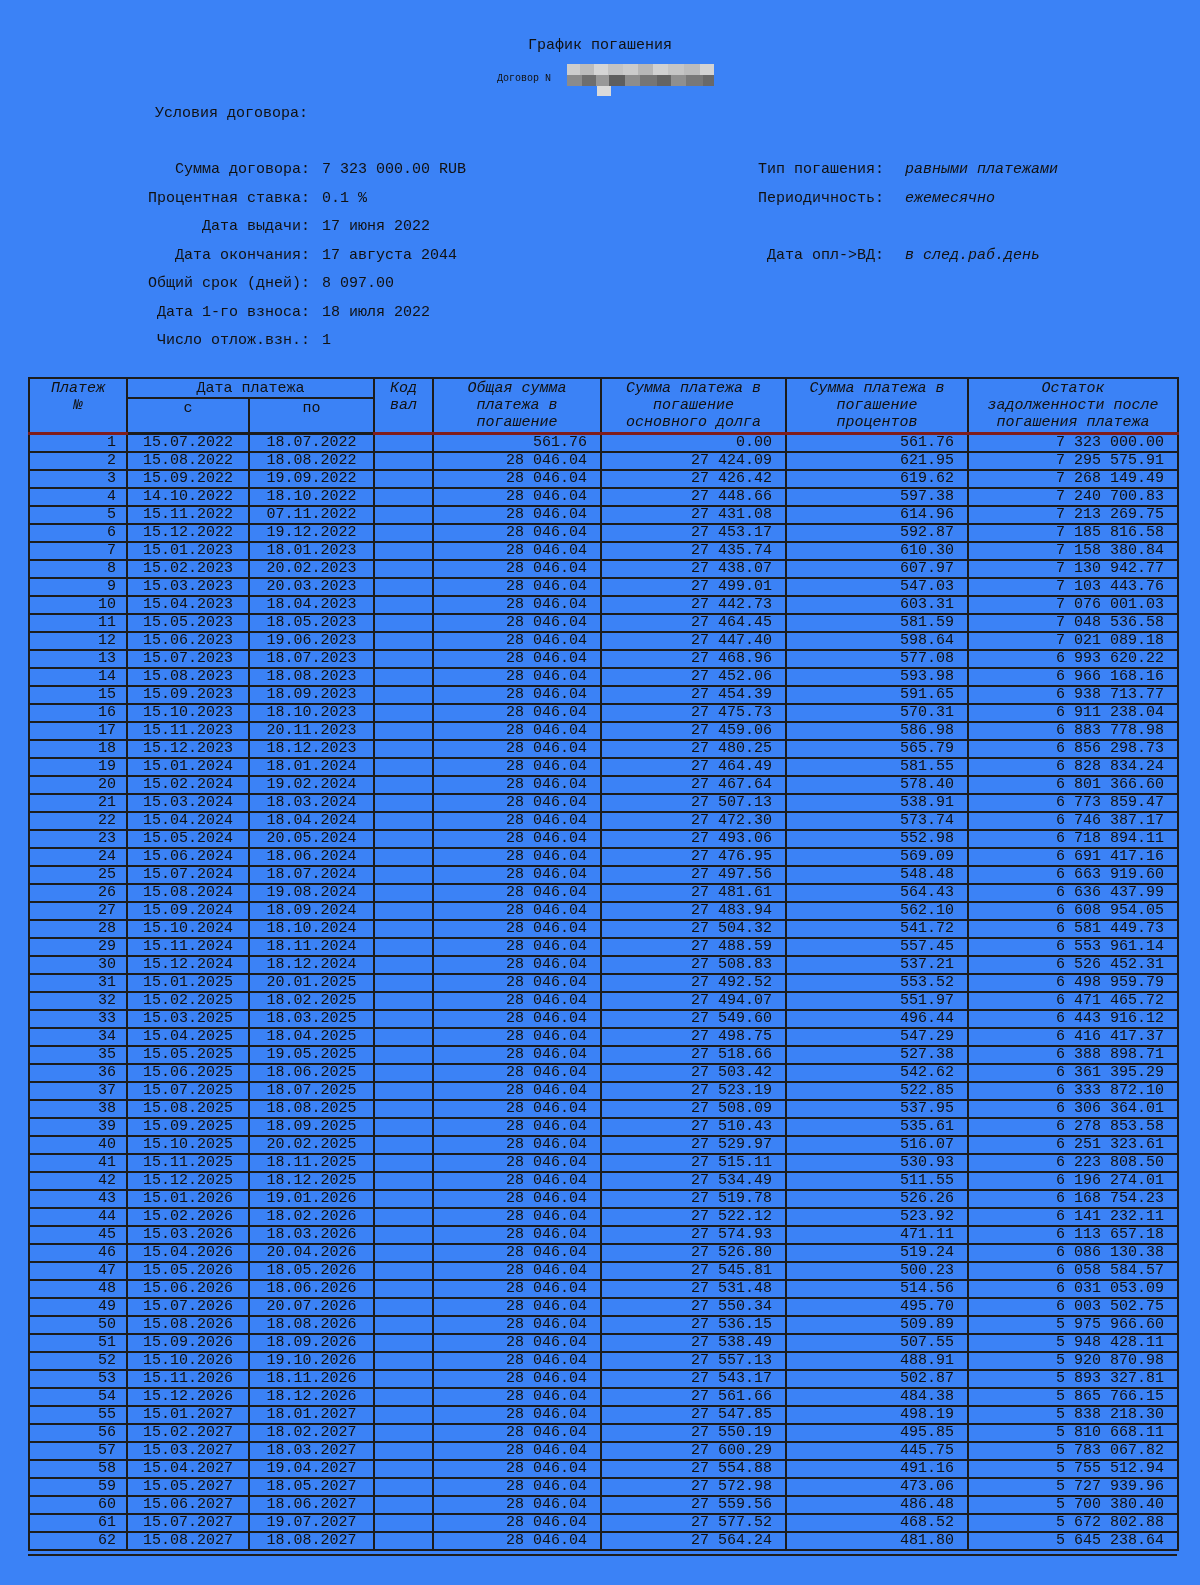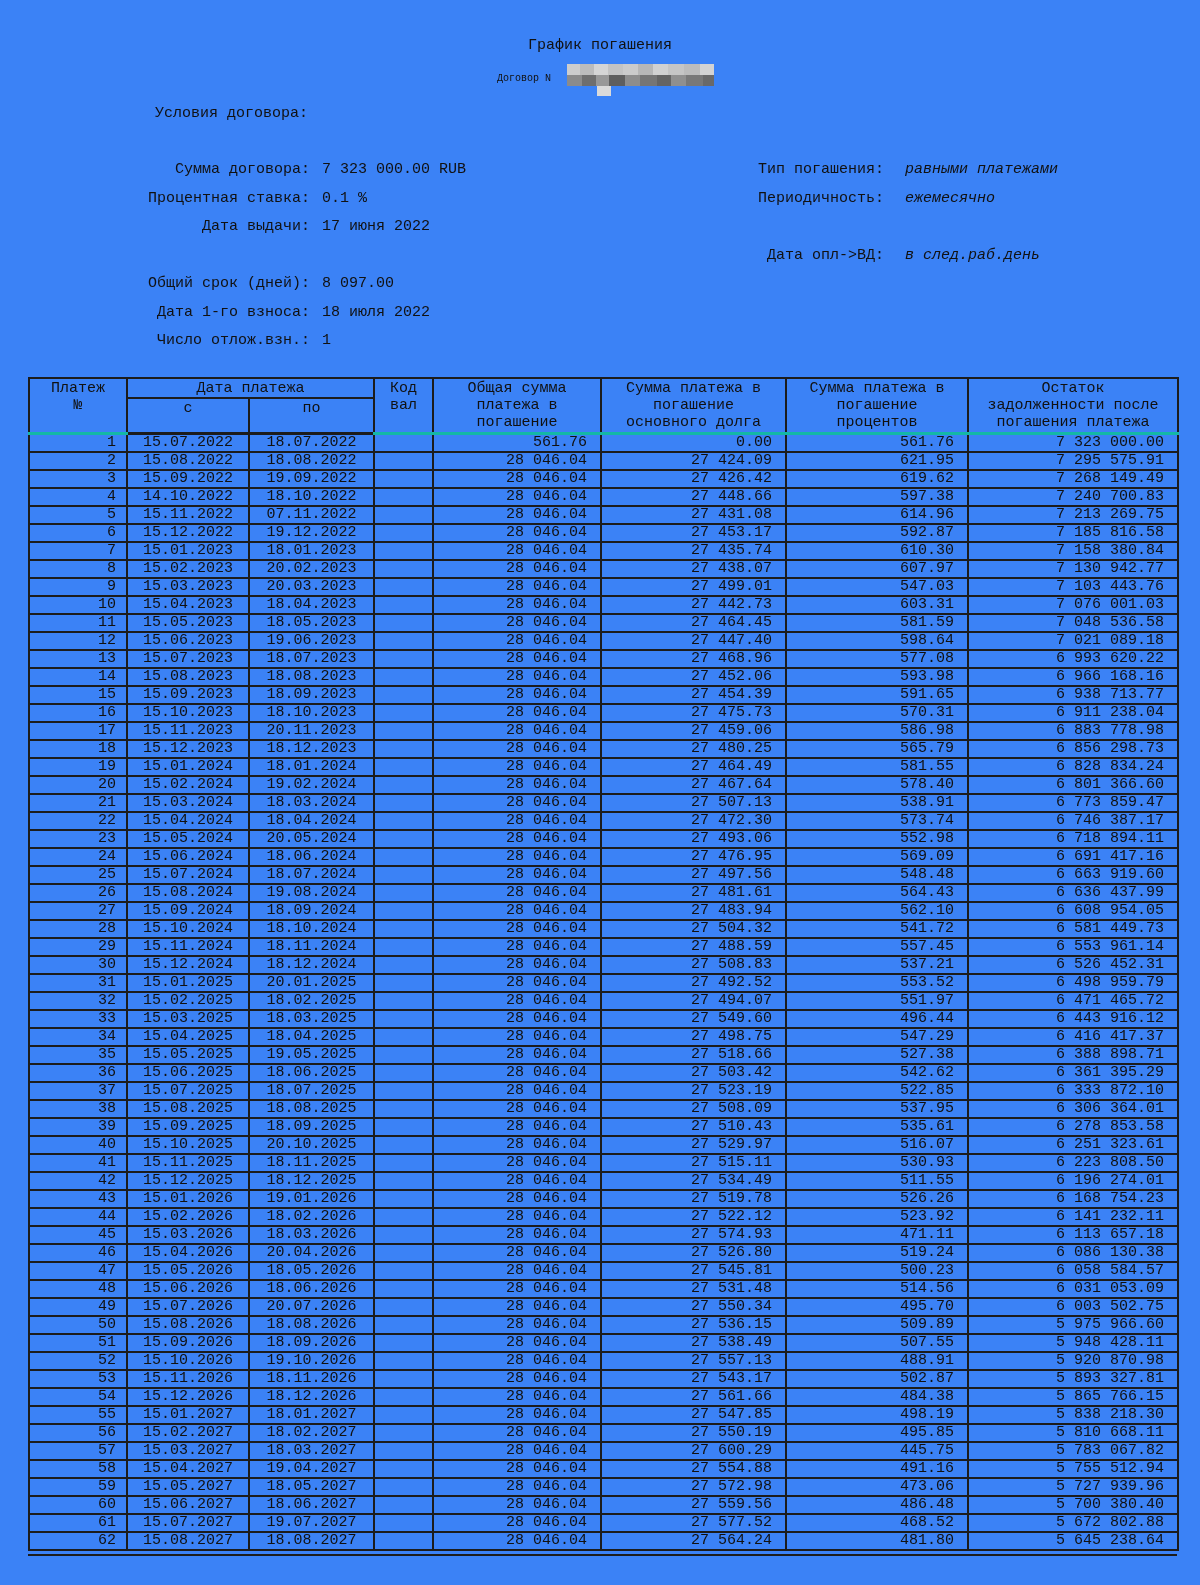--- a/index.html
+++ b/index.html
@@ -47,21 +47,21 @@
     font-size:15px; border:2px solid #1c1c1c;
   }
   .schedule th, .schedule td { border:2px solid #1c1c1c; padding:0; overflow:hidden; }
   .schedule thead th {
     font-weight:normal; vertical-align:top; text-align:center;
     white-space:pre-line; line-height:17px; padding-top:1px;
   }
   .schedule thead tr.h-top { height:18px; }
   .schedule thead tr.h-sub { height:35px; }
   .schedule thead tr.h-sub th { border-bottom:3px solid #1c1c1c; }
-  .schedule thead th[rowspan] { border-bottom:3px solid #14b8a6; }
+  .schedule thead th[rowspan] { border-bottom:3px solid #7f1d1d;font-style:italic; }
   .schedule tbody td { height:16px; line-height:16px; white-space:nowrap; }
   .c-num  { text-align:right; padding-right:10px !important; }
   .c-date { text-align:center; }
   .c-amt  { text-align:right; padding-right:13px !important; }
   .bottom-rule { border-top:2px solid #1c1c1c; margin-top:3px; width:1149px; }
 </style>
 </head>
 <body>
 
 <div class="page">
@@ -78,20 +78,23 @@
   <div class="terms-heading">Условия договора:</div>
 
   <div class="term-row left-term y0">
     <span class="lbl">Сумма договора:</span><span class="val">7 323 000.00 RUB</span>
   </div>
   <div class="term-row left-term y1">
     <span class="lbl">Процентная ставка:</span><span class="val">0.1 %</span>
   </div>
   <div class="term-row left-term y2">
     <span class="lbl">Дата выдачи:</span><span class="val">17 июня 2022</span>
+  </div>
+  <div class="term-row left-term y3">
+    <span class="lbl">Дата окончания:</span><span class="val">17 августа 2044</span>
   </div>
   <div class="term-row left-term y4">
     <span class="lbl">Общий срок (дней):</span><span class="val">8 097.00</span>
   </div>
   <div class="term-row left-term y5">
     <span class="lbl">Дата 1-го взноса:</span><span class="val">18 июля 2022</span>
   </div>
   <div class="term-row left-term y6">
     <span class="lbl">Число отлож.взн.:</span><span class="val">1</span>
   </div>
@@ -530,21 +533,21 @@
     <td class="c-date">18.09.2025</td>
     <td class="c-cur"></td>
     <td class="c-amt">28 046.04</td>
     <td class="c-amt">27 510.43</td>
     <td class="c-amt">535.61</td>
     <td class="c-amt">6 278 853.58</td>
   </tr>
           <tr>
     <td class="c-num">40</td>
     <td class="c-date">15.10.2025</td>
-    <td class="c-date">20.10.2025</td>
+    <td class="c-date">20.02.2025</td>
     <td class="c-cur"></td>
     <td class="c-amt">28 046.04</td>
     <td class="c-amt">27 529.97</td>
     <td class="c-amt">516.07</td>
     <td class="c-amt">6 251 323.61</td>
   </tr>
           <tr>
     <td class="c-num">41</td>
     <td class="c-date">15.11.2025</td>
     <td class="c-date">18.11.2025</td>

